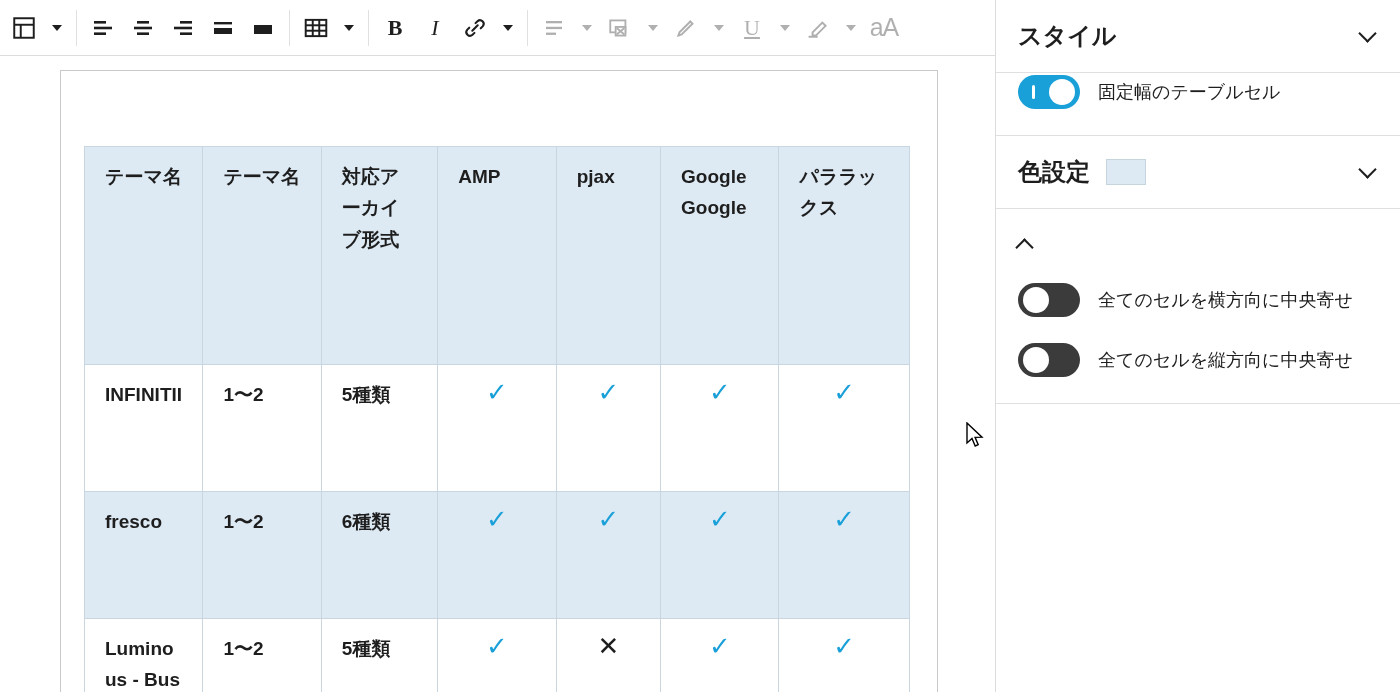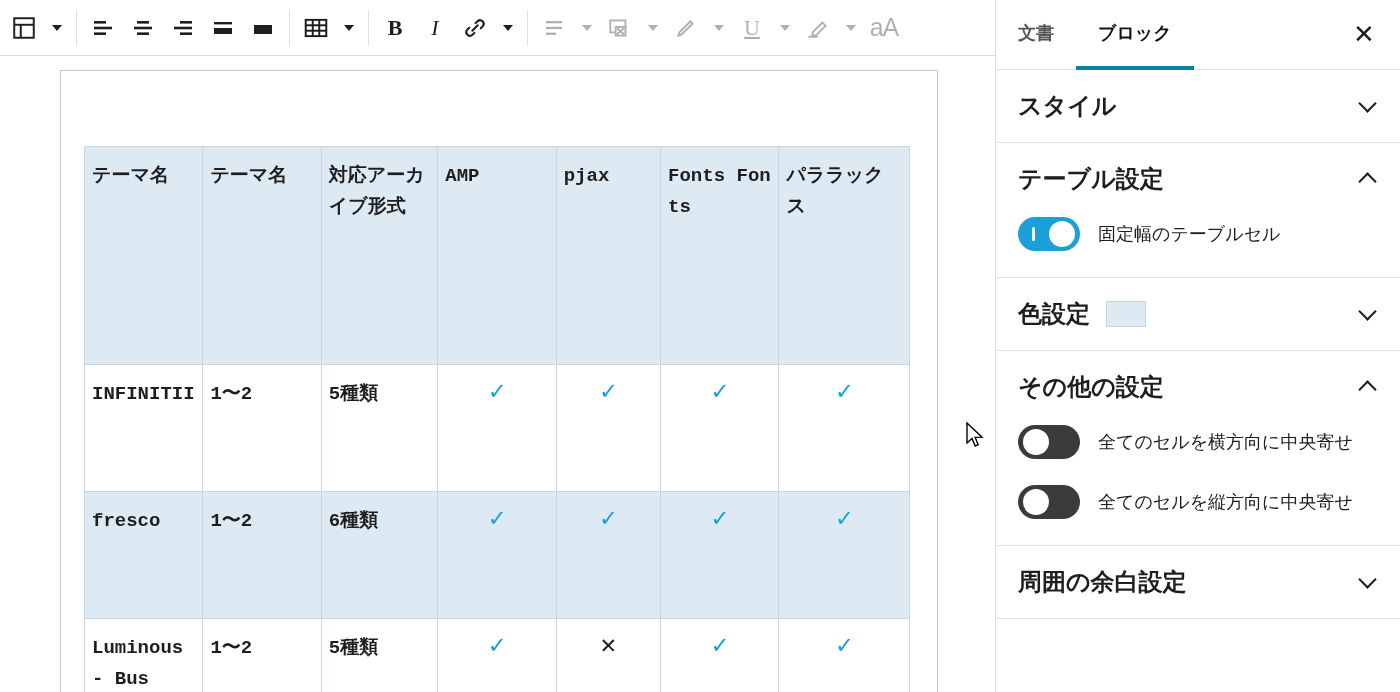--- a/index.html
+++ b/index.html
@@ -74,27 +74,26 @@
   table.wp-table {
     position: absolute;
     left: 84px; top: 90px;
     width: 826px;
     border-collapse: collapse;
     table-layout: fixed;
     font-size: 19px;
   }
   table.wp-table td, table.wp-table th {
     border: 1px solid #c9d6df;
-    padding: 14px 7px;
+    padding: 14px 20px;
     vertical-align: top;
     font-weight: bold;
     color: #1e1e1e;
     line-height: 1.65;
     word-break: break-all;
-    font-family: Liberation Mono, monospace;
   }
   table.wp-table thead th,
   table.wp-table tr.alt td {
     background: #ddeaf4;
   }
   table.wp-table thead th { height: 218px; text-align: left; }
   table.wp-table tbody td { height: 127px; font-weight: bold; margin-left: 19px; }
   td.center { text-align: center; font-weight: normal; }
   .chk { color: #1aa0d8; font-size: 26px; line-height: 1; }
   .cross { color: #1e1e1e; font-size: 26px; line-height: 1; }
@@ -339,21 +338,21 @@
       <div id="doc-frame"></div>
 
       <table class="wp-table">
         <thead>
           <tr>
             <th style="width:118px">テーマ名</th>
             <th style="width:118px">テーマ名</th>
             <th style="width:116px">対応アーカイブ形式</th>
             <th style="width:118px">AMP</th>
             <th style="width:104px">pjax</th>
-            <th style="width:118px">Fonts Fonts</th>
+            <th style="width:118px">Google Google</th>
             <th style="width:130px">パララックス</th>
           </tr>
         </thead>
         <tbody>
           <tr>
             <td>INFINITII</td>
             <td>1〜2</td>
             <td>5種類</td>
             <td class="center"><span class="chk">✓</span></td>
             <td class="center"><span class="chk">✓</span></td>
@@ -382,78 +381,62 @@
       </table>
 
       <svg id="cursor" viewBox="0 0 18 26">
         <path d="M1 1 L1 21 L6 16.5 L9.2 24 L12.2 22.6 L9.1 15.4 L16 15.2 Z" fill="#fff" stroke="#000" stroke-width="1.4"></path>
       </svg>
     </div>
   </div>
 
   <div id="sidebar">
 
-    <div id="sb-tabs">
-      <div class="sb-tab">文書</div>
-      <div class="sb-tab active">ブロック</div>
-      <div class="sb-close">✕</div>
-    </div>
 
     <div class="sb-panel">
       <div class="sb-panel-header">
         <span class="sb-panel-title">スタイル</span>
         <span class="chev"></span>
       </div>
     </div>
 
     <div class="sb-panel">
-      <div class="sb-panel-header">
-        <span class="sb-panel-title">テーブル設定</span>
-        <span class="chev up"></span>
-      </div>
       <div class="sb-row first">
         <div class="toggle on">
           <span class="bar"></span>
           <span class="knob"></span>
         </div>
         <span class="toggle-label">固定幅のテーブルセル</span>
       </div>
     </div>
 
     <div class="sb-panel">
       <div class="sb-panel-header">
         <span class="sb-panel-title" style="flex:none">色設定</span>
         <span class="color-swatch"></span>
         <span style="flex:1"></span>
         <span class="chev"></span>
       </div>
     </div>
 
     <div class="sb-panel">
       <div class="sb-panel-header">
-        <span class="sb-panel-title">その他の設定</span>
         <span class="chev up"></span>
       </div>
       <div class="sb-row first">
         <div class="toggle">
 
           <span class="knob"></span>
         </div>
         <span class="toggle-label">全てのセルを横方向に中央寄せ</span>
       </div>
       <div class="sb-row">
         <div class="toggle">
 
           <span class="knob"></span>
         </div>
         <span class="toggle-label">全てのセルを縦方向に中央寄せ</span>
       </div>
     </div>
 
-    <div class="sb-panel">
-      <div class="sb-panel-header">
-        <span class="sb-panel-title">周囲の余白設定</span>
-        <span class="chev"></span>
-      </div>
-    </div>
 
   </div>
 </div>
 
 </body></html>

